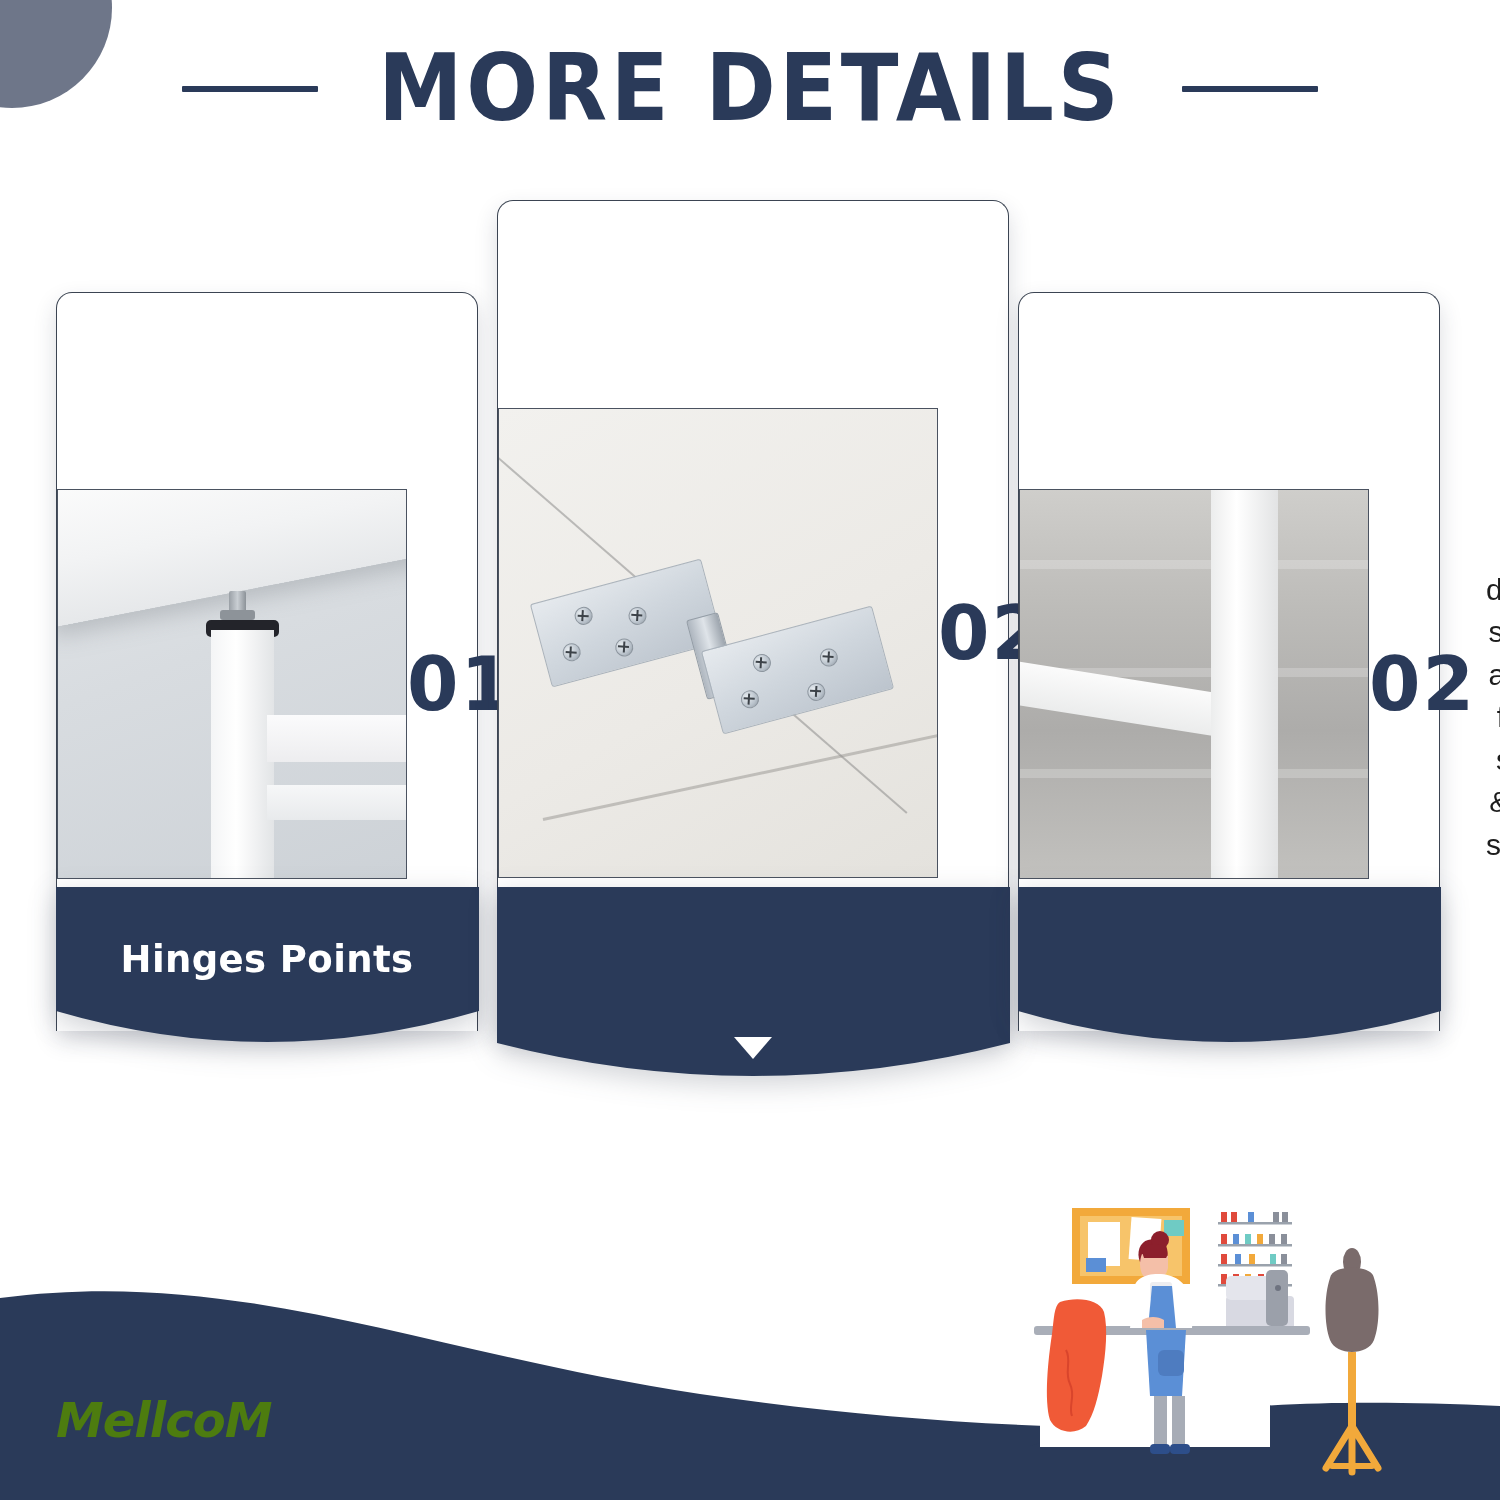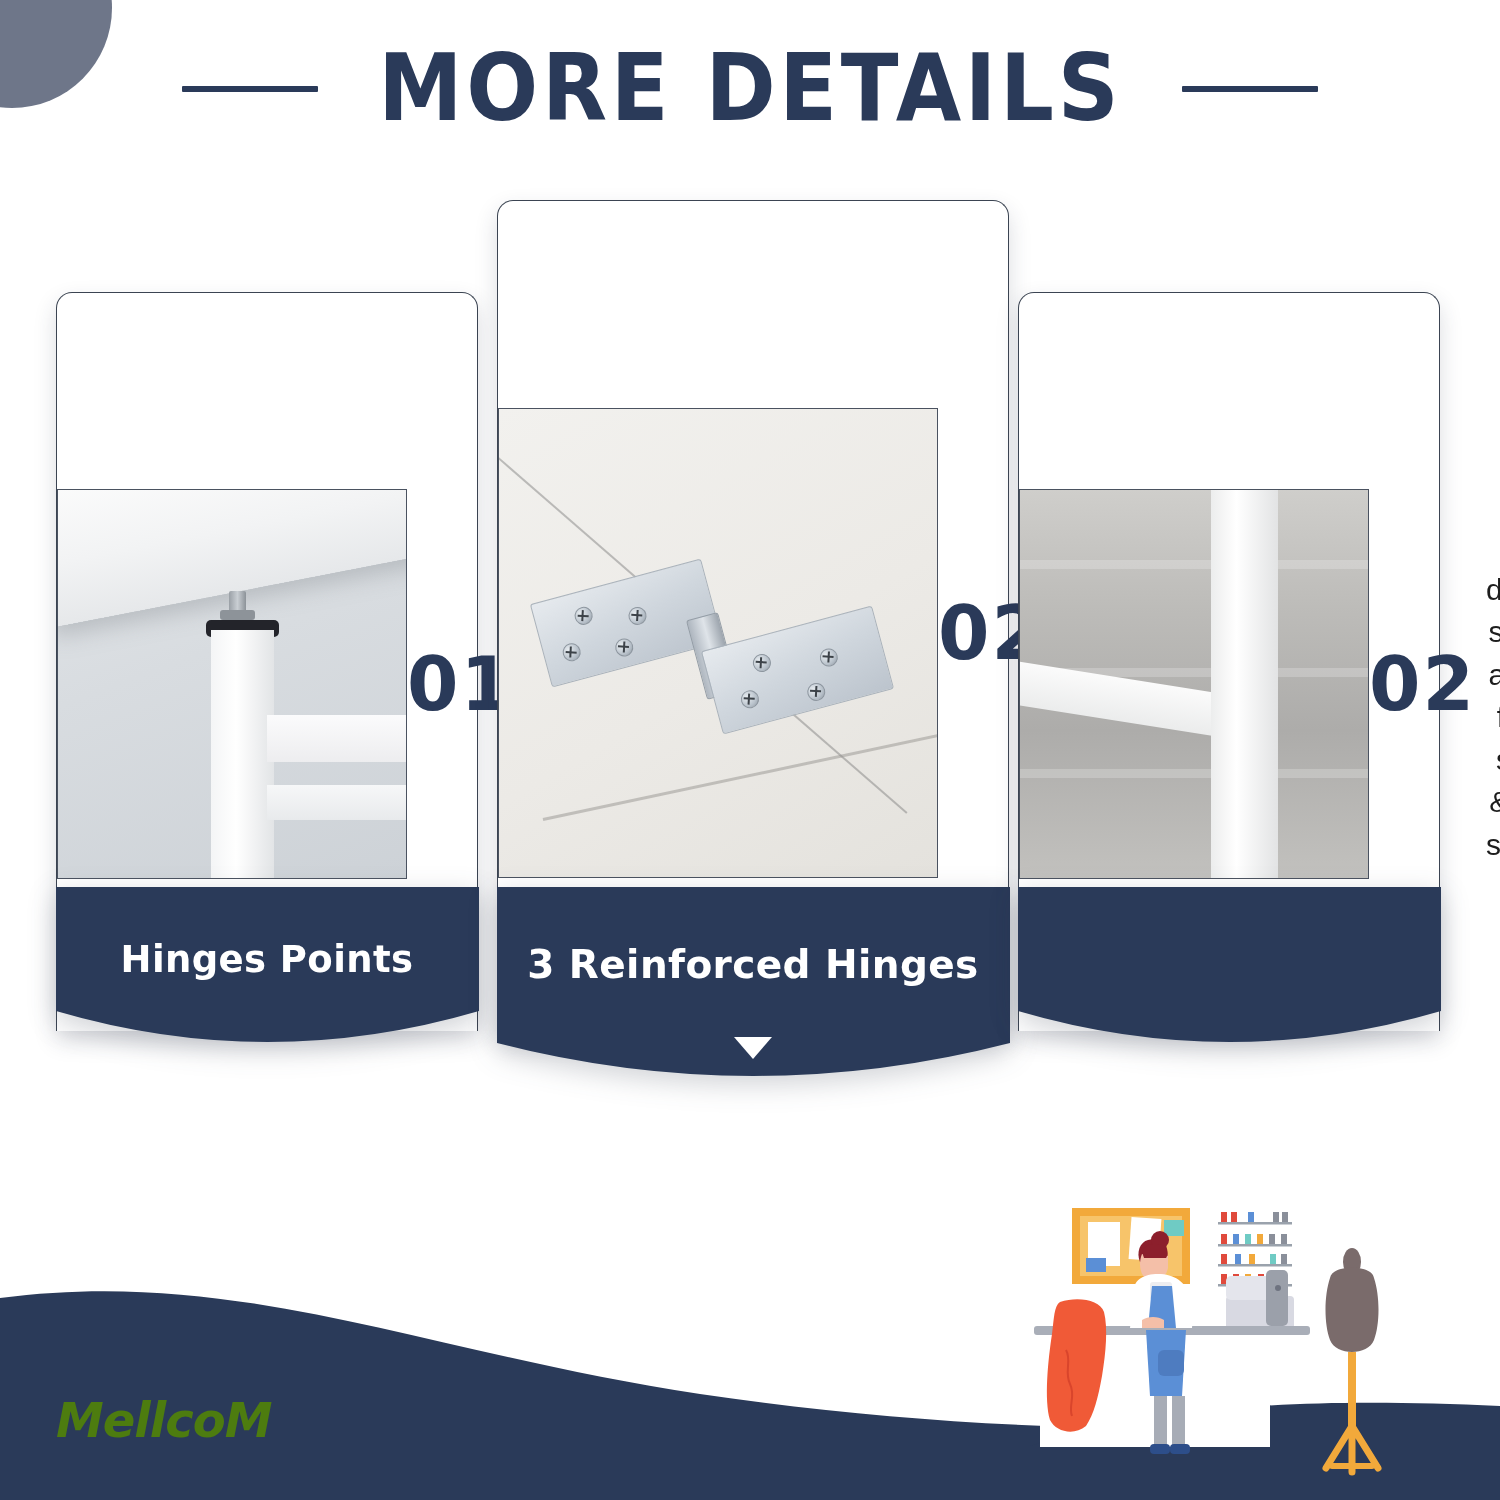--- a/index.html
+++ b/index.html
@@ -346,21 +346,20 @@
           <div class="screw" style="left:52%;top:70%"></div>
         </div>
       </div>
     </div>
     <div class="card-number">02</div>
     <div class="card-desc">Offer efficient operation and long-lasting performance</div>
     <div class="card-banner">
       <svg viewBox="0 0 510 200" preserveAspectRatio="none">
         <path d="M0,0 L510,0 L510,156 Q255,222 0,156 Z" fill="#2A3A59"></path>
       </svg>
-      <div class="banner-label">3 Reinforced Hinges</div>
       <div class="banner-arrow"></div>
     </div>
   </div>
 
   <div class="card side card-3">
     <div class="card-photo">
       <div class="photo-frame">
         <div class="frame-floorline" style="top:18%"></div>
         <div class="frame-floorline" style="top:46%"></div>
         <div class="frame-floorline" style="top:72%"></div>

